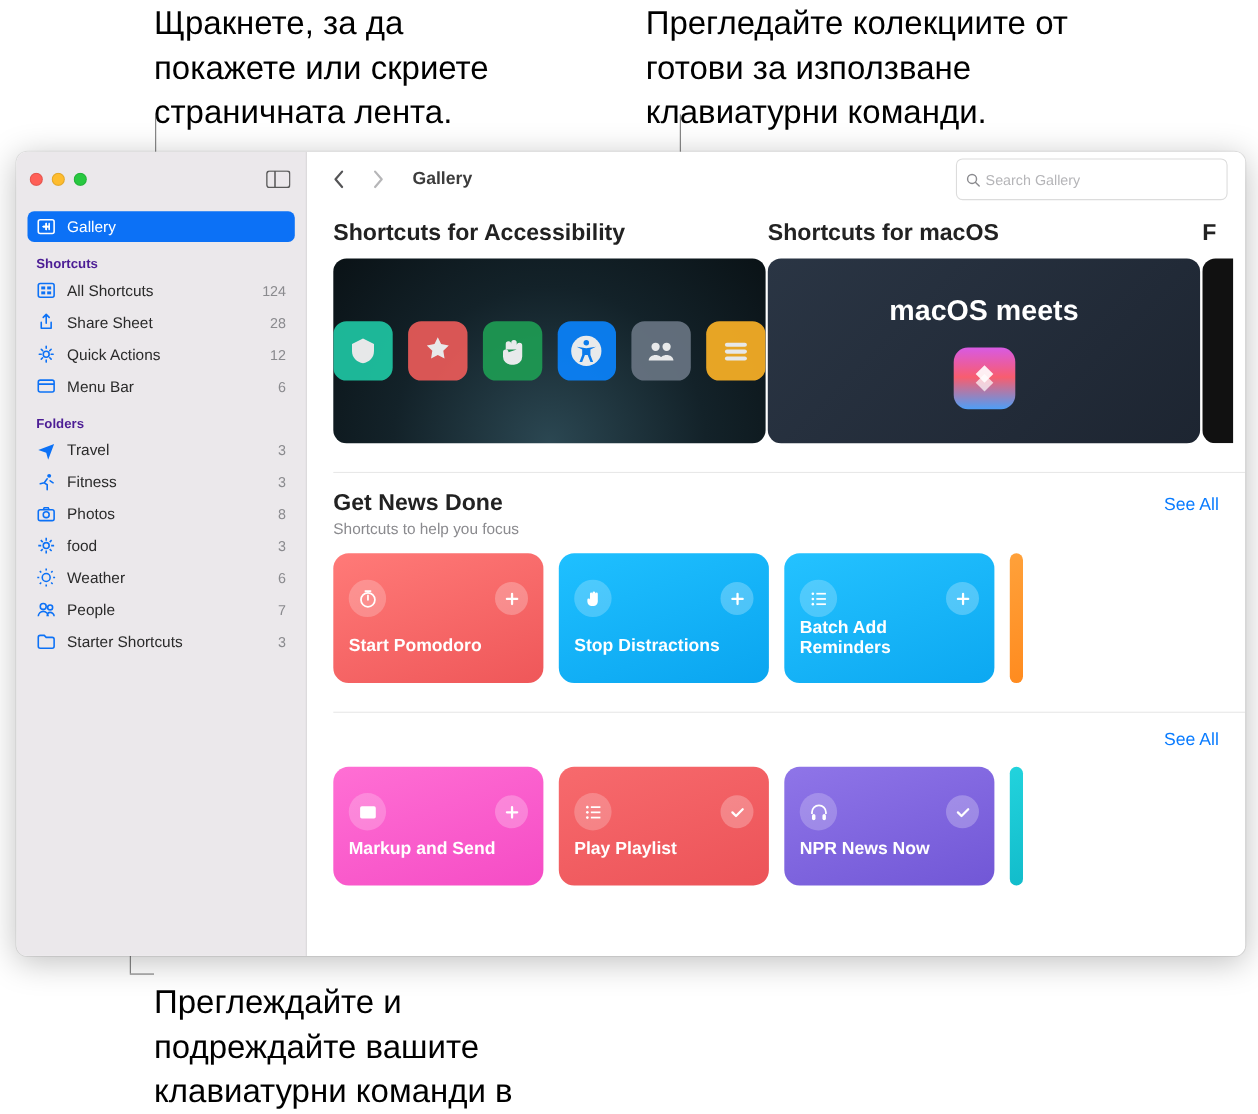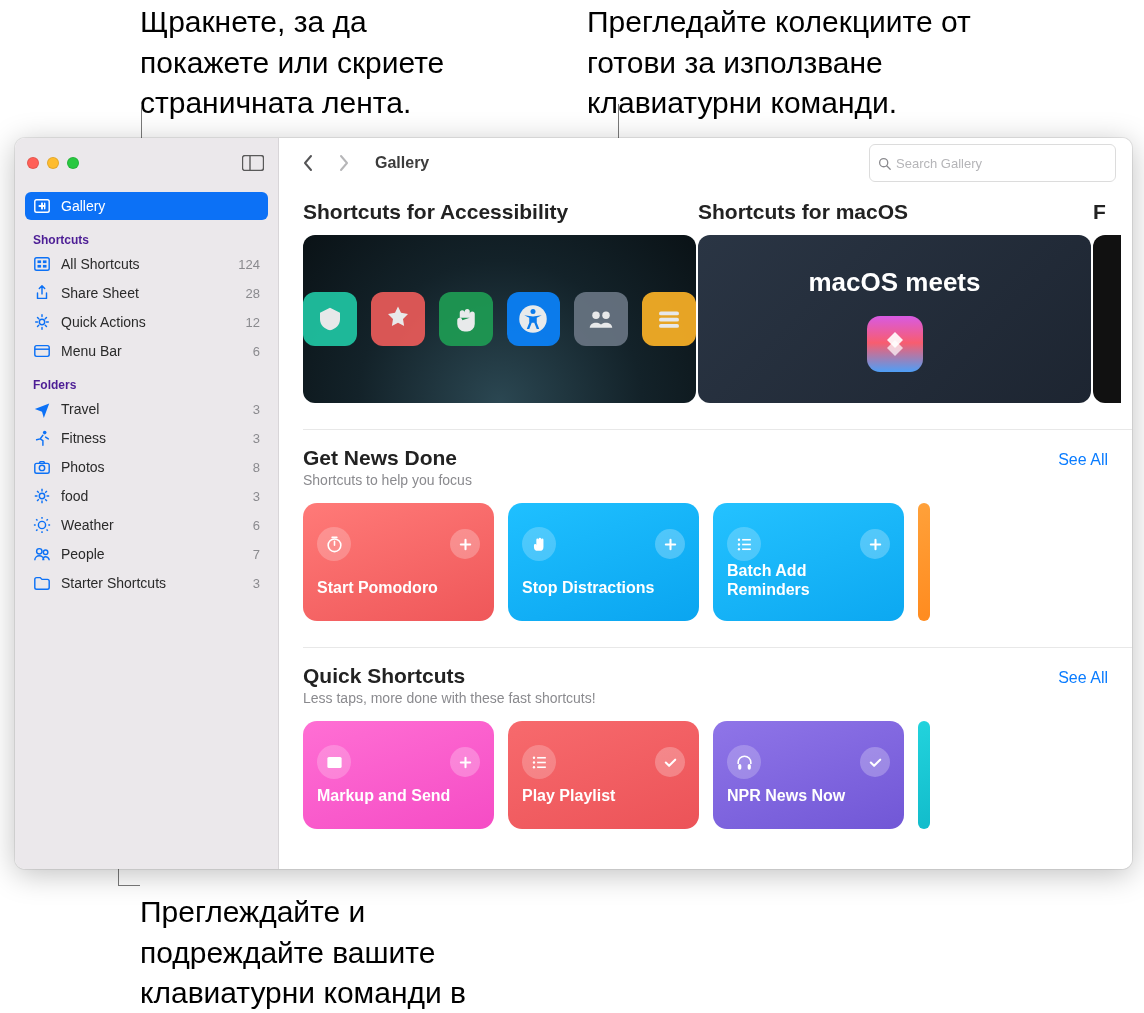--- a/index.html
+++ b/index.html
@@ -513,24 +513,20 @@
                 </span>
       </div>
       <div class="label">Batch Add Reminders</div>
             </div>
             <div class="scard cut c-orange"></div>
           </div>
       </div>
 
       <div class="section quick">
         <div class="section-head">
-          <div>
-            <div class="section-title">Quick Shortcuts</div>
-            <div class="section-sub">Less taps, more done with these fast shortcuts!</div>
-          </div>
           <a class="see-all">See All</a>
         </div>
         <div class="card-row" id="row-quick">
             <div class="scard c-pink">
               <div class="top">
         <span class="si">
                   <svg viewBox="0 0 24 24">
                     <rect x="3" y="5" width="18" height="14" rx="2" fill="#fff"></rect>
                     <circle cx="9" cy="10" r="1.5" fill="currentColor" opacity="0.3"></circle>
                     <path d="M5 17l4-4 3 3 3-5 4 6z" fill="currentColor" opacity="0.3"></path>

